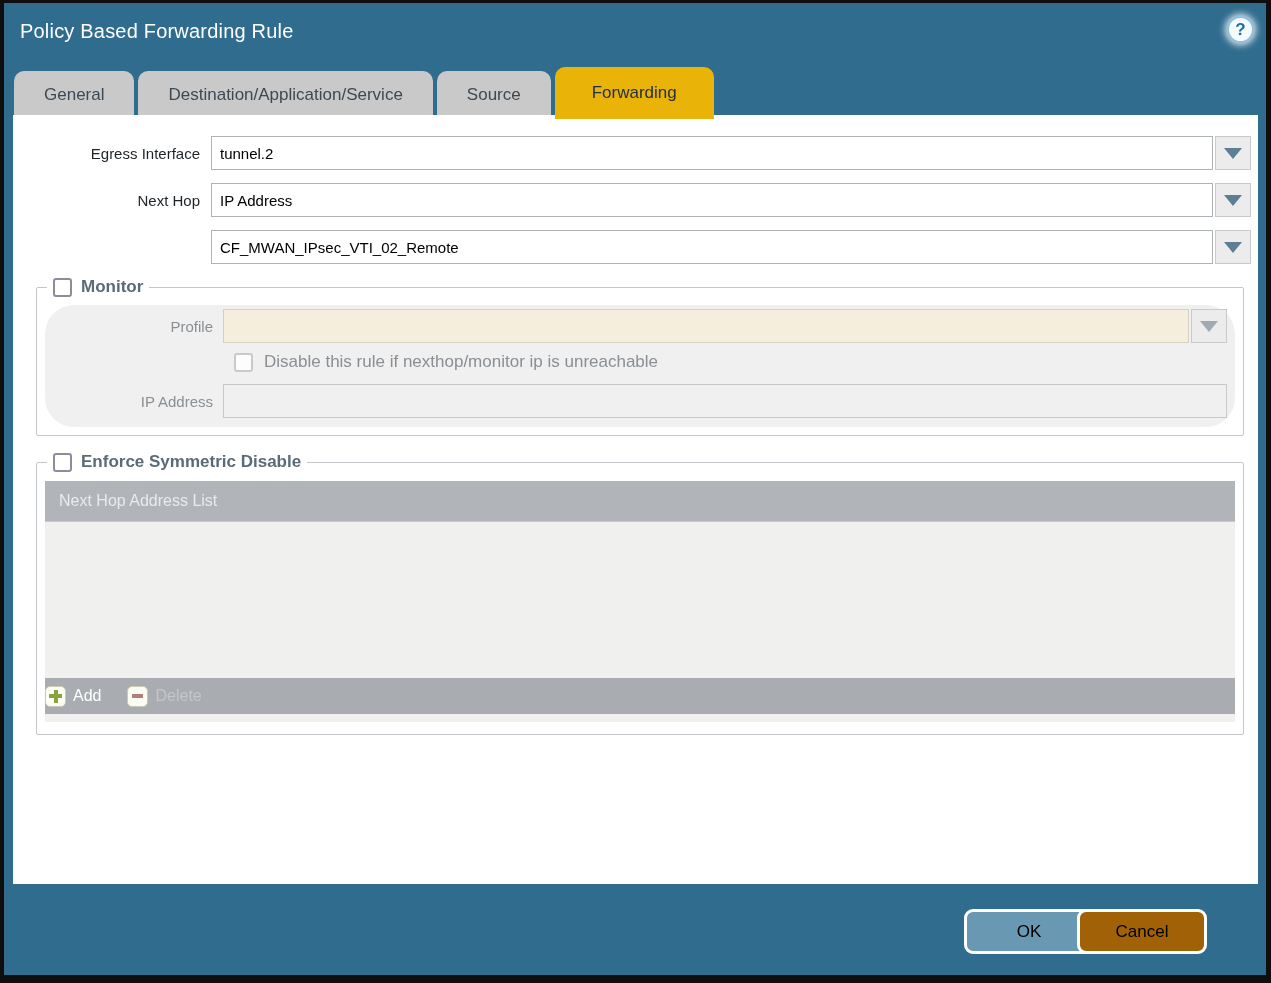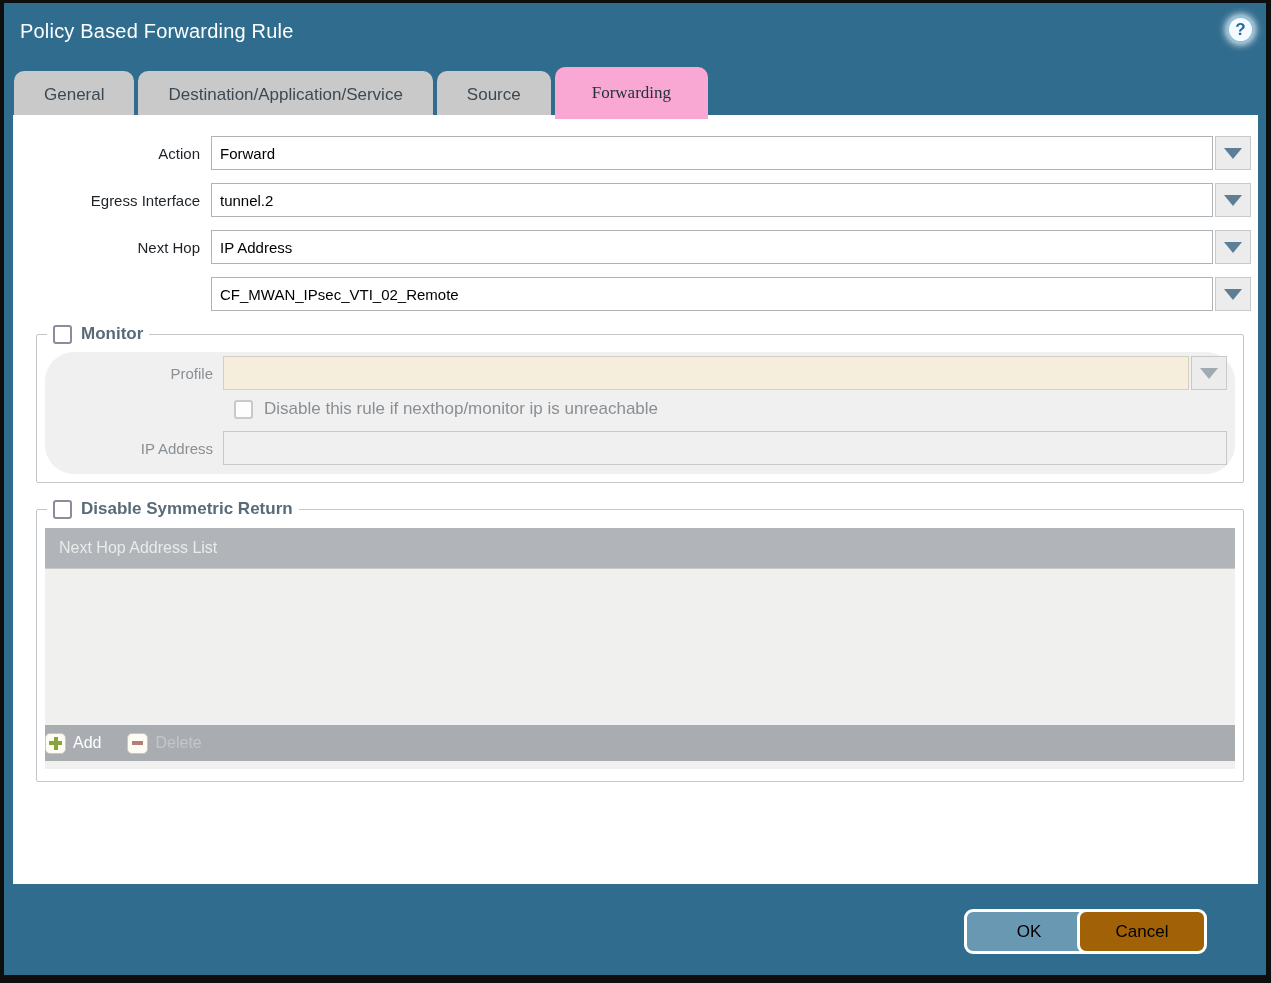--- a/index.html
+++ b/index.html
@@ -41,26 +41,25 @@
     color:#3d4952;
     border-radius:10px 10px 0 0;
     font-size:17px;
     display:flex; align-items:center; justify-content:center;
     padding:0 30px;
     cursor:pointer;
     position:relative;
     z-index:1;
   }
   .tab.active {
-    background:#f9a8d4;
+    background:#eab308;
     color:#22313f;
     height:52px;
     padding:0 37px;
     z-index:3;
-    font-family:Liberation Serif, serif;
   }
   
   .content {
     position:absolute; left:9px; top:112px;
     width:1245px; height:769px;
     background:#ffffff;
     z-index:2;
     padding:21px 7px 0 0;
     overflow:hidden;
   }
@@ -184,29 +183,20 @@
 
   <div class="tabs">
     <div class="tab">General</div>
     <div class="tab">Destination/Application/Service</div>
     <div class="tab">Source</div>
     <div class="tab active">Forwarding</div>
   </div>
 
   <div class="content">
 
-    <div class="frow">
-      <div class="lbl">Action</div>
-      <div class="fieldwrap">
-        <input class="field" readonly="" value="Forward" style="">
-        <div class="ddbtn">
-            <span class="arr"></span>
-          </div>
-      </div>
-    </div>
 
     <div class="frow">
       <div class="lbl">Egress Interface</div>
       <div class="fieldwrap">
         <input class="field" readonly="" value="tunnel.2" style="">
         <div class="ddbtn">
             <span class="arr"></span>
           </div>
       </div>
     </div>
@@ -258,21 +248,21 @@
           </div>
         </div>
       </div>
     </fieldset>
 
     <div class="gap-after-fs"></div>
 
     <fieldset>
       <legend>
         <span class="cbx"></span>
-        <span>Disable Symmetric Return</span>
+        <span>Enforce Symmetric Disable</span>
       </legend>
       <div class="nhtable">
         <div class="thead">
           <span>Next Hop Address List</span>
         </div>
         <div class="tbody"></div>
         <div class="tfoot">
           <div class="tbtn">
             <span class="iconbox">
                 <span class="plus"></span>

